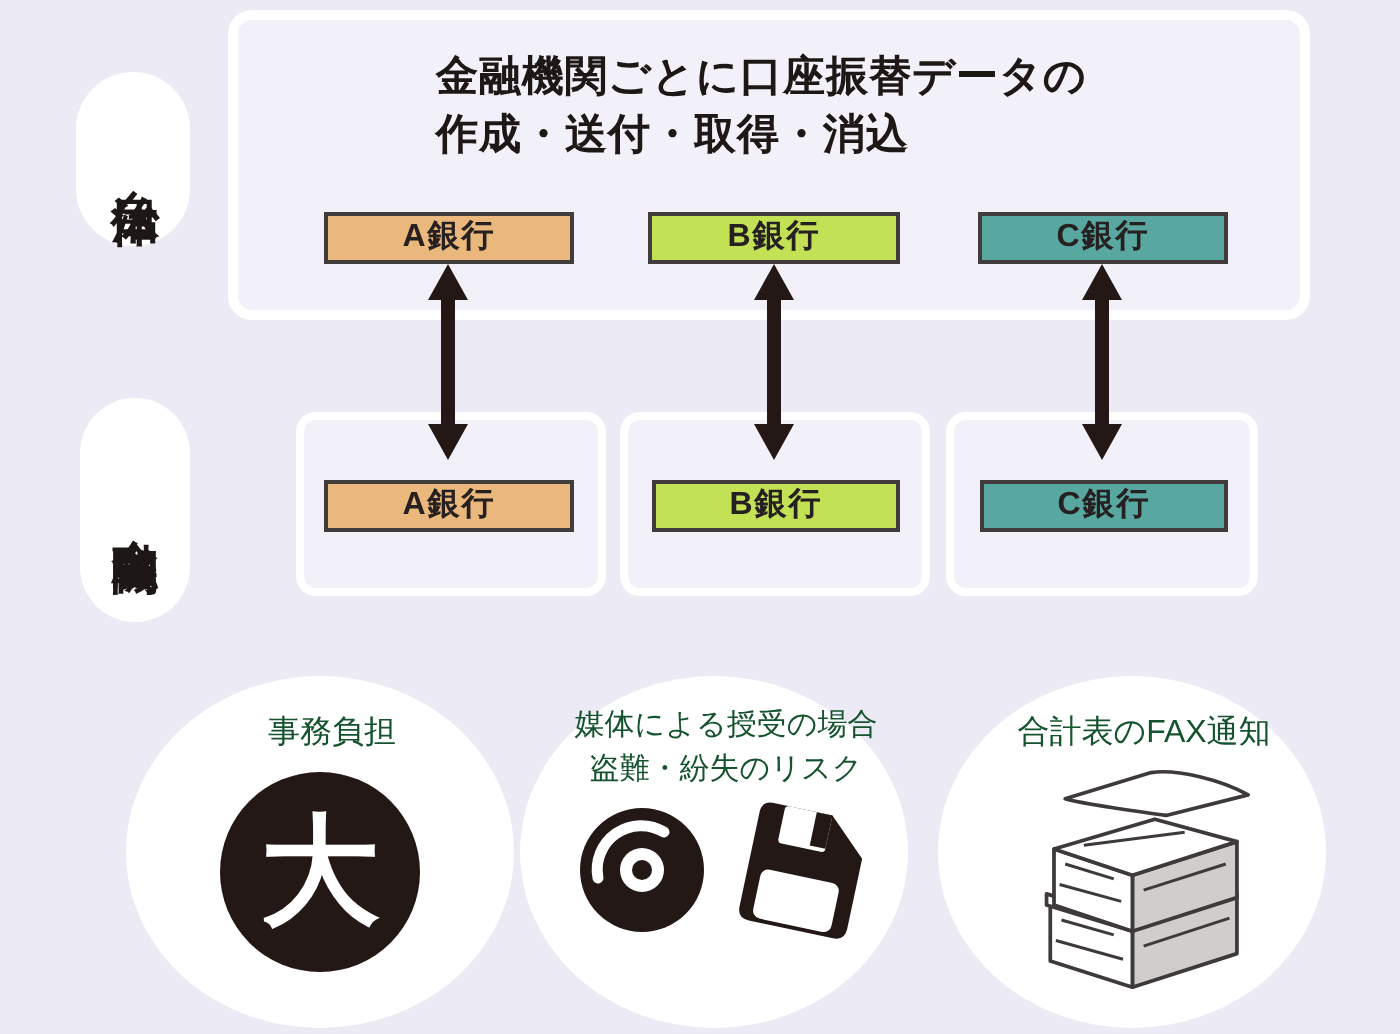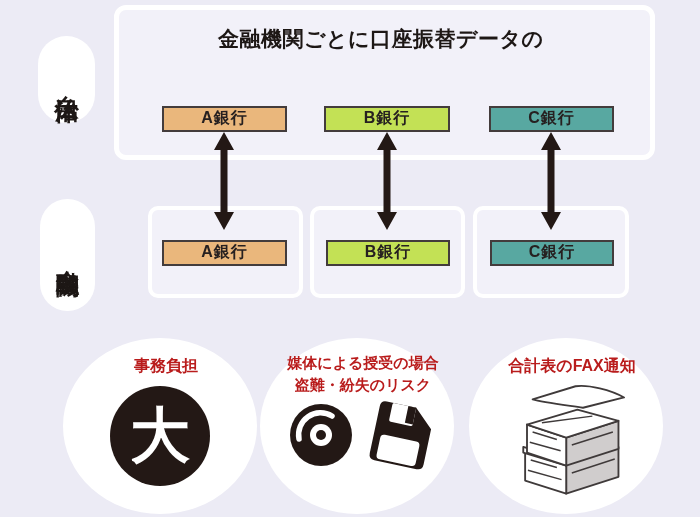--- a/index.html
+++ b/index.html
@@ -72,22 +72,22 @@
     top:338px;
     width:194px;height:176px;
     background:#ffffff;
     border-radius:50%;
     z-index:2;
   }
   .issue-title{
     position:absolute;
     left:12px;right:0;
     text-align:center;
-    font-weight:700;
-    color:#b91c1c;
+    font-weight:400;
+    color:#14532d;
   }
   .one-line{top:18px;font-size:16px;}
   .two-line{top:14px;font-size:15px;line-height:22px;}
   .dai-badge{
     position:absolute;
     left:47px;top:48px;
     width:100px;height:100px;
     border-radius:50%;
     background:#231815;
     display:flex;align-items:center;justify-content:center;
@@ -109,20 +109,21 @@
 
   <div class="lane-pill" style="left:38px;top:36px;width:57px;height:87px;">
     <span class="vtext">自治体</span>
   </div>
   <div class="lane-pill" style="left:40px;top:199px;width:55px;height:112px;">
     <span class="vtext" style="font-size:23px;letter-spacing:2px;">金融機関</span>
   </div>
 
   <div class="process-title">
     <div>金融機関ごとに口座振替データの</div>
+    <div>作成・送付・取得・消込</div>
   </div>
 
   <div class="bank-box" style="left: 162px; top: 106px; background-color: rgb(234, 183, 124);">
     <span>A銀行</span>
   </div>
   <div class="bank-box" style="left: 324px; top: 106px; width: 126px; background-color: rgb(195, 225, 85);">
     <span>B銀行</span>
   </div>
   <div class="bank-box" style="left: 489px; top: 106px; background-color: rgb(88, 168, 161);">
     <span>C銀行</span>

